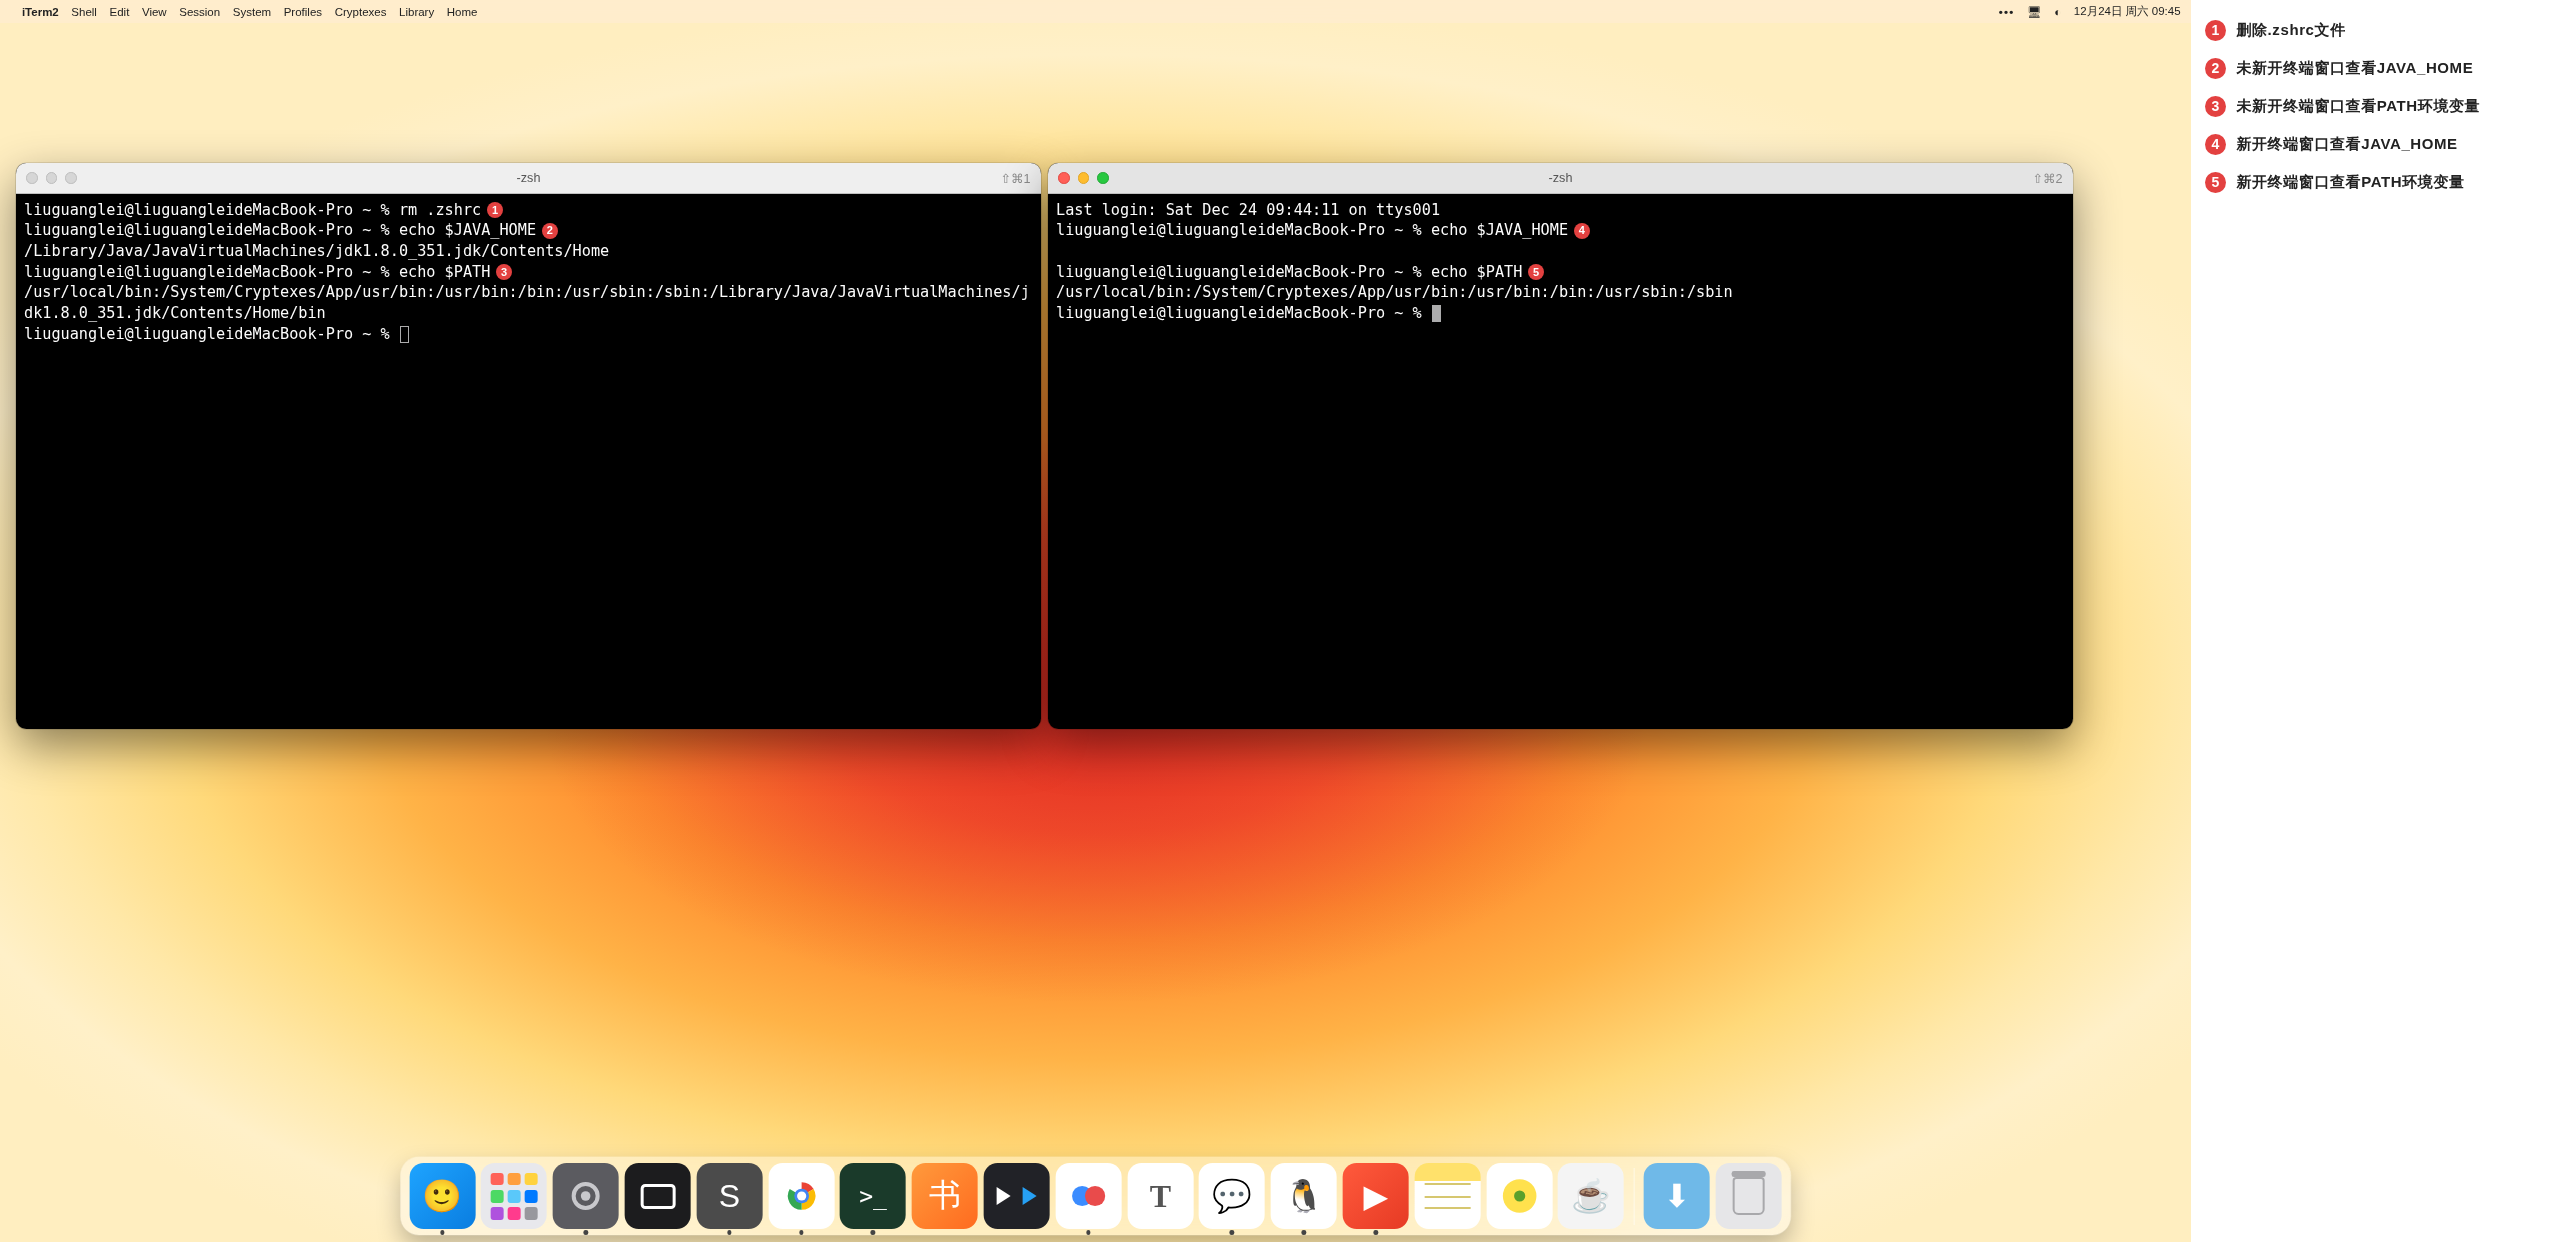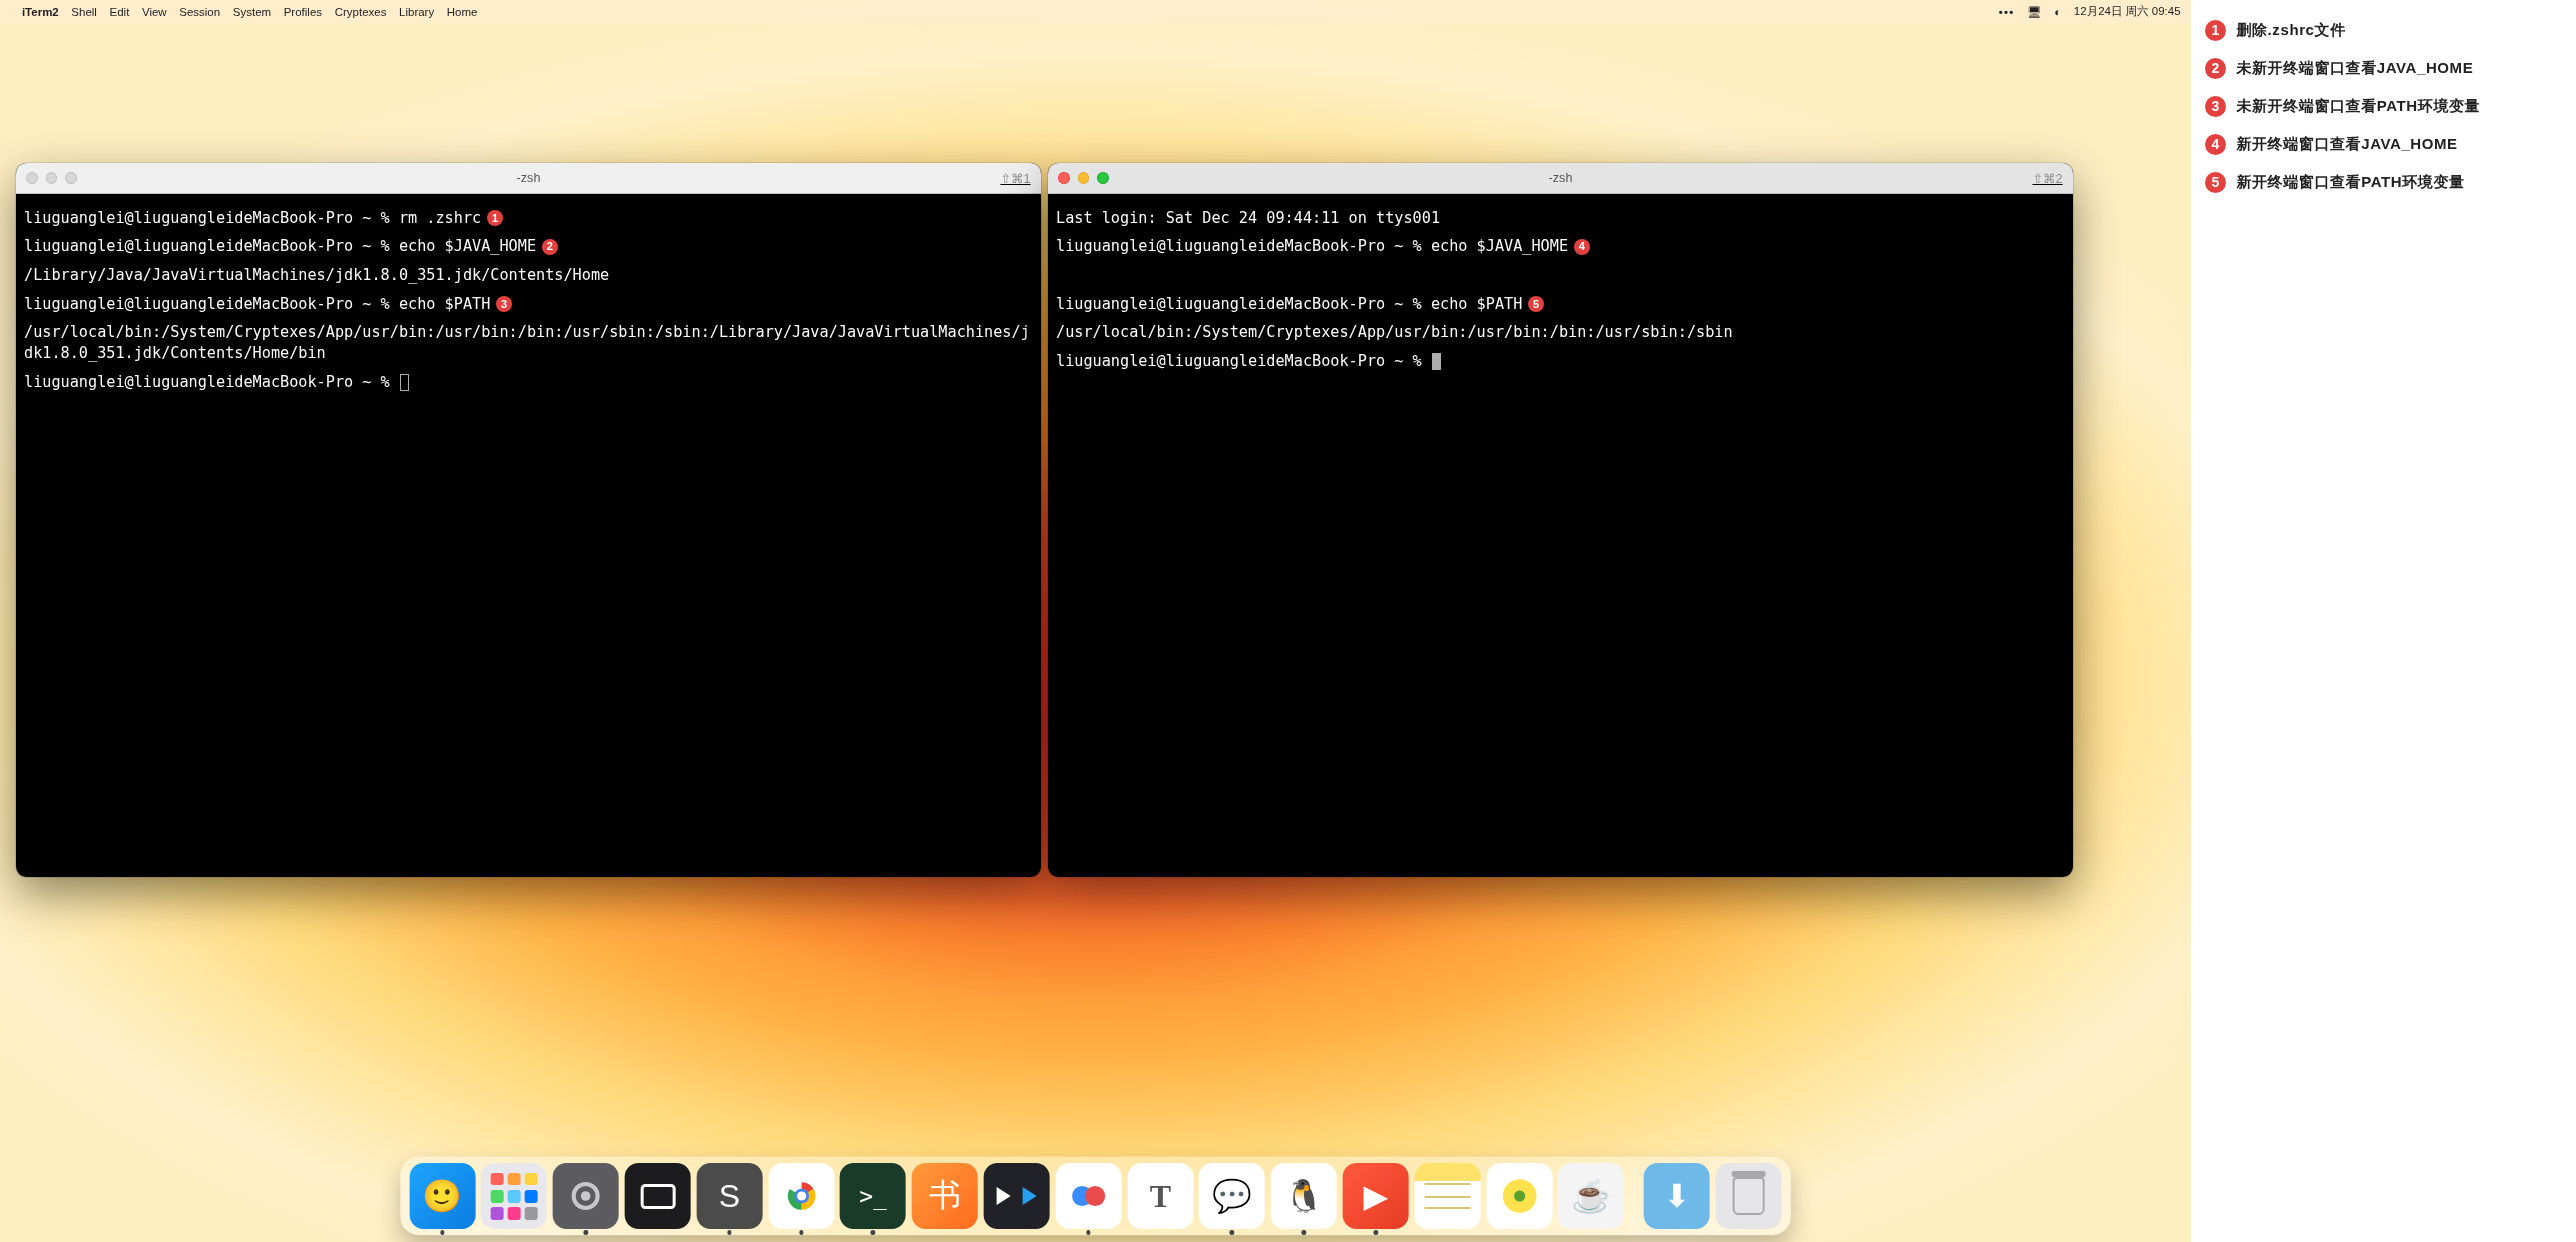--- a/index.html
+++ b/index.html
@@ -12,35 +12,35 @@
 .menubar .apple-icon { font-size: 12.6px; margin-right: 11.5px; }
 .menubar .app-name { font-weight: 700; margin-right: 12.6px; }
 .menubar .menu-item { margin-right: 12.6px; cursor: default; }
 .menubar .spacer { flex: 1; }
 .menubar .status-right { display:flex; align-items:center; gap:12.6px; }
 .menubar .status-right span { font-size: 11.5px; }
 .menubar .ellipsis-icon { letter-spacing: 1.2px; font-weight: bold; }
 .menubar .clock-text { font-weight: 400; text-align: right; }
 
 
-.term-window { position: absolute; width: 1025px; height: 714px; border-radius: 10.4px; overflow: hidden; box-shadow: 0 17px 46px rgba(0,0,0,0.45), 0 0 0 0.6px rgba(0,0,0,0.2); background: #000; text-decoration: underline; }
+.term-window { position: absolute; width: 1025px; height: 566px; border-radius: 10.4px; overflow: hidden; box-shadow: 0 17px 46px rgba(0,0,0,0.45), 0 0 0 0.6px rgba(0,0,0,0.2); background: #000; }
 .term-window.left { top: 163px; left: 16px; }
 .term-window.right { top: 163px; left: 1048px; }
 .term-titlebar { height: 31px; background: #e4e4e4; display: flex; align-items: center; position: relative; padding: 0 10.4px; border-bottom: 0.6px solid #c0c0c0; }
 .term-window.left .term-titlebar { background: #efefef; }
 .traffic { display: flex; gap: 8px; }
 .tl { width: 11.5px; height: 11.5px; border-radius: 50%; }
 .tl.red { background: #ff5f57; border:0.6px solid #e24640; }
 .tl.yellow { background: #febc2e; border:0.6px solid #e0a528; }
 .tl.green { background: #28c840; border:0.6px solid #20a733; }
 .term-window.left .tl { background: #d6d6d6; border:0.6px solid #bcbcbc; }
 .term-titlebar .title-text { position: absolute; left: 0; right: 0; text-align: center; font-size: 12.6px; color: #555; pointer-events: none; }
 .term-titlebar .shortcut-text { margin-left: auto; font-size: 12.6px; color: #8a8a8a; }
 .term-body { padding: 5.8px 8px; font-family: "Menlo","Monaco","Consolas",monospace; font-size: 15.2px; line-height: 1.36; color: #fcfcfc; white-space: pre-wrap; word-break: break-all; position: relative; height: calc(100% - 31px); }
-.term-line { display: block; margin-top: 8px; }
+.term-line { display: block; }
 .cursor-block { display:inline-block; width: 8.6px; height: 17px; background: #acacad; vertical-align: text-bottom; margin-left: 1.2px; }
 .cursor-outline { display:inline-block; width: 8.6px; height: 17px; border: 1.2px solid #acacad; vertical-align: text-bottom; margin-left: 1.2px; }
 
 
 .badge { display:inline-flex; width: 16px; height: 16px; border-radius: 50%; background: #e34140; color: #fff; font-size: 11px; font-weight: 700; align-items:center; justify-content:center; margin-left: 5.8px; vertical-align: middle; font-family: -apple-system, sans-serif; }
 
 
 .dock-wrap { position: absolute; left: 50%; transform: translateX(-50%); bottom: 7px; }
 .dock { background: rgba(255,255,255,0.35); backdrop-filter: blur(10.4px); border-radius: 18.4px; padding: 5.8px 9.2px; display: flex; align-items: center; gap: 5.8px; box-shadow: 0 0 0 0.6px rgba(255,255,255,0.3), 0 11.5px 23px rgba(0,0,0,0.25); }
 .dock-item { width: 66px; height: 66px; border-radius: 14px; display:flex; align-items:center; justify-content:center; font-size: 32px; color: #fff; position: relative; }

